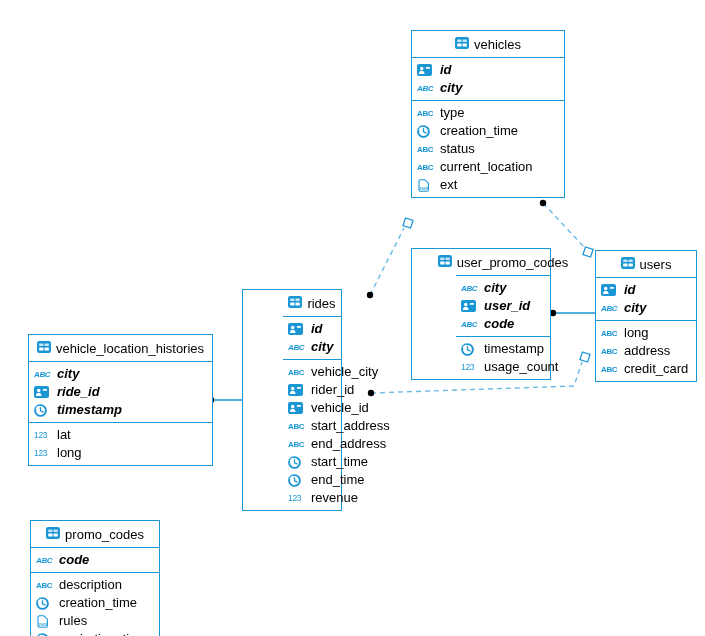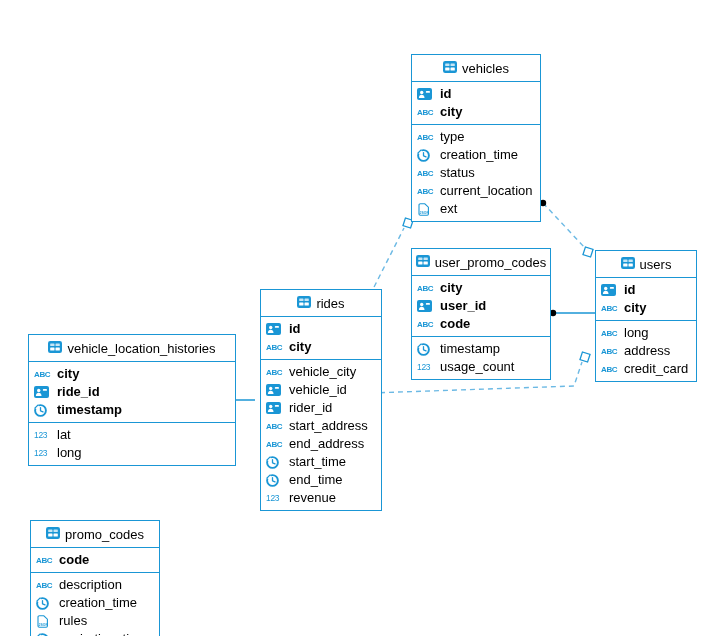--- a/index.html
+++ b/index.html
@@ -3,21 +3,21 @@
 <meta charset="utf-8">
 <style>
   html,body{margin:0;padding:0;background:#fff;}
   body{width:705px;height:636px;font-family:"Liberation Sans",sans-serif;overflow:hidden;}
   #canvas{position:relative;width:705px;height:636px;background:#fff;}
   #edge-layer{position:absolute;left:0;top:0;z-index:1;}
   .table{position:absolute;z-index:2;background:#fff;border:1.5px solid #1a96d5;box-sizing:border-box;}
   .thead{height:26px;display:flex;align-items:center;justify-content:center;gap:5px;
          border-bottom:1.5px solid #1a96d5;font-size:13px;color:#000;}
   .section{padding:3px 0;}
-  .section.keys{border-bottom:1.5px solid #1a96d5;}
+  .section.keys{border-bottom:1.5px solid #1a96d5;font-style:italic;}
   .row{height:18px;display:flex;align-items:center;padding:0 5px;gap:4px;font-size:13px;color:#000;white-space:nowrap;}
   .row .icon{width:19px;min-width:19px;display:flex;align-items:flex-end;justify-content:flex-start;}
   .row.pk .fname{font-weight:700;}
   .fname{line-height:18px;}
 </style>
 </head>
 <body>
 
 <div id="canvas">
   <svg id="edge-layer" width="705" height="636">
@@ -28,21 +28,21 @@
       <circle cx="370" cy="295" r="3.2" fill="#000000"></circle>
       <polyline points="543,203 585,248" fill="none" stroke="#6cb9e4" stroke-width="1.4" stroke-dasharray="5 4"></polyline>
       <rect x="584" y="248" width="8" height="8" fill="#fff" stroke="#1a96d5" stroke-width="1.3" transform="rotate(18 588 252)"></rect>
       <circle cx="543" cy="203" r="3.2" fill="#000000"></circle>
       <polyline points="553,313 596,313" fill="none" stroke="#1a96d5" stroke-width="1.4"></polyline>
       <circle cx="553" cy="313" r="3.2" fill="#000000"></circle>
       <polyline points="371,393 574,386 582,362" fill="none" stroke="#6cb9e4" stroke-width="1.4" stroke-dasharray="5 4"></polyline>
       <rect x="581" y="353" width="8" height="8" fill="#fff" stroke="#1a96d5" stroke-width="1.3" transform="rotate(18 585 357)"></rect>
       <circle cx="371" cy="393" r="3.2" fill="#000000"></circle>
     </svg>
-<div class="table" style="left: 411px; top: 30px; width: 130px; margin-top: 24px;">
+<div class="table" style="left: 411px; top: 30px; width: 154px;">
     <div class="thead">
       <span class="icon"><svg width="14" height="12" viewBox="0 0 14 12">
             <rect x="0" y="0" width="14" height="12" rx="2.2" fill="#1a96d5"></rect>
             <rect x="2.2" y="2.4" width="4.3" height="2.6" rx="0.5" fill="#fff" opacity="0.75"></rect>
             <rect x="7.5" y="2.4" width="4.3" height="2.6" rx="0.5" fill="#fff" opacity="0.75"></rect>
             <rect x="2.2" y="6.4" width="4.3" height="3.2" rx="0.5" fill="#fff"></rect>
             <rect x="7.5" y="6.4" width="4.3" height="3.2" rx="0.5" fill="#fff"></rect>
           </svg></span>
       <span class="tname">vehicles</span>
     </div>
@@ -107,21 +107,21 @@
           <span class="icon">
             <svg width="13" height="13" viewBox="0 0 13 13">
               <path d="M3.4 0.8 H7.8 L11.4 4.2 V11 Q11.4 12.2 10.2 12.2 H3.4 Q2 12.2 2 11 V2 Q2 0.8 3.4 0.8 Z" fill="none" stroke="#1a96d5" stroke-width="1.1"></path>
               <text x="2.6" y="10.8" font-size="3.4" font-weight="bold" fill="#1a96d5" font-family="Liberation Sans, sans-serif">JSON</text>
             </svg>
           </span>
           <span class="fname">ext</span>
         </div>
       </div>
   </div>
-    <div class="table" style="left: 411px; top: 248px; width: 140px;">
+    <div class="table" style="left: 411px; top: 248px; width: 140px; padding-left: 44px;">
     <div class="thead">
       <span class="icon"><svg width="14" height="12" viewBox="0 0 14 12">
             <rect x="0" y="0" width="14" height="12" rx="2.2" fill="#1a96d5"></rect>
             <rect x="2.2" y="2.4" width="4.3" height="2.6" rx="0.5" fill="#fff" opacity="0.75"></rect>
             <rect x="7.5" y="2.4" width="4.3" height="2.6" rx="0.5" fill="#fff" opacity="0.75"></rect>
             <rect x="2.2" y="6.4" width="4.3" height="3.2" rx="0.5" fill="#fff"></rect>
             <rect x="7.5" y="6.4" width="4.3" height="3.2" rx="0.5" fill="#fff"></rect>
           </svg></span>
       <span class="tname">user_promo_codes</span>
     </div>
@@ -228,21 +228,21 @@
         <div class="row">
           <span class="icon">
             <svg width="18" height="10" viewBox="0 0 18 10">
               <text x="0" y="8.2" font-size="8" font-weight="bold" letter-spacing="-0.4" fill="#1a96d5" font-family="Liberation Sans, sans-serif">ABC</text>
             </svg>
           </span>
           <span class="fname">credit_card</span>
         </div>
       </div>
   </div>
-    <div class="table" style="left: 260px; top: 289px; width: 122px;">
+    <div class="table" style="left: 242px; top: 289px; width: 100px; padding-left: 40px;">
     <div class="thead">
       <span class="icon"><svg width="14" height="12" viewBox="0 0 14 12">
             <rect x="0" y="0" width="14" height="12" rx="2.2" fill="#1a96d5"></rect>
             <rect x="2.2" y="2.4" width="4.3" height="2.6" rx="0.5" fill="#fff" opacity="0.75"></rect>
             <rect x="7.5" y="2.4" width="4.3" height="2.6" rx="0.5" fill="#fff" opacity="0.75"></rect>
             <rect x="2.2" y="6.4" width="4.3" height="3.2" rx="0.5" fill="#fff"></rect>
             <rect x="7.5" y="6.4" width="4.3" height="3.2" rx="0.5" fill="#fff"></rect>
           </svg></span>
       <span class="tname">rides</span>
     </div>
@@ -278,35 +278,35 @@
         </div>
         <div class="row">
           <span class="icon">
             <svg width="15" height="12" viewBox="0 0 15 12">
               <rect x="0" y="0" width="15" height="12" rx="2" fill="#1a96d5"></rect>
               <circle cx="4.7" cy="4.5" r="1.7" fill="#fff"></circle>
               <path d="M1.9 10 C1.9 7.8 3.2 6.7 4.7 6.7 C6.2 6.7 7.5 7.8 7.5 10 Z" fill="#fff"></path>
               <rect x="8.8" y="3.1" width="4.2" height="1.7" rx="0.85" fill="#fff"></rect>
             </svg>
           </span>
+          <span class="fname">rider_id</span>
+        </div>
+        <div class="row">
+          <span class="icon">
+            <svg width="15" height="12" viewBox="0 0 15 12">
+              <rect x="0" y="0" width="15" height="12" rx="2" fill="#1a96d5"></rect>
+              <circle cx="4.7" cy="4.5" r="1.7" fill="#fff"></circle>
+              <path d="M1.9 10 C1.9 7.8 3.2 6.7 4.7 6.7 C6.2 6.7 7.5 7.8 7.5 10 Z" fill="#fff"></path>
+              <rect x="8.8" y="3.1" width="4.2" height="1.7" rx="0.85" fill="#fff"></rect>
+            </svg>
+          </span>
           <span class="fname">vehicle_id</span>
         </div>
         <div class="row">
           <span class="icon">
-            <svg width="15" height="12" viewBox="0 0 15 12">
-              <rect x="0" y="0" width="15" height="12" rx="2" fill="#1a96d5"></rect>
-              <circle cx="4.7" cy="4.5" r="1.7" fill="#fff"></circle>
-              <path d="M1.9 10 C1.9 7.8 3.2 6.7 4.7 6.7 C6.2 6.7 7.5 7.8 7.5 10 Z" fill="#fff"></path>
-              <rect x="8.8" y="3.1" width="4.2" height="1.7" rx="0.85" fill="#fff"></rect>
-            </svg>
-          </span>
-          <span class="fname">rider_id</span>
-        </div>
-        <div class="row">
-          <span class="icon">
             <svg width="18" height="10" viewBox="0 0 18 10">
               <text x="0" y="8.2" font-size="8" font-weight="bold" letter-spacing="-0.4" fill="#1a96d5" font-family="Liberation Sans, sans-serif">ABC</text>
             </svg>
           </span>
           <span class="fname">start_address</span>
         </div>
         <div class="row">
           <span class="icon">
             <svg width="18" height="10" viewBox="0 0 18 10">
               <text x="0" y="8.2" font-size="8" font-weight="bold" letter-spacing="-0.4" fill="#1a96d5" font-family="Liberation Sans, sans-serif">ABC</text>
@@ -339,21 +339,21 @@
         <div class="row">
           <span class="icon">
             <svg width="18" height="10" viewBox="0 0 18 10">
               <text x="0" y="8.4" font-size="8.5" letter-spacing="-0.3" fill="#1a96d5" font-family="Liberation Sans, sans-serif">123</text>
             </svg>
           </span>
           <span class="fname">revenue</span>
         </div>
       </div>
   </div>
-    <div class="table" style="left: 28px; top: 334px; width: 208px;">
+    <div class="table" style="left: 28px; top: 334px; width: 185px;">
     <div class="thead">
       <span class="icon"><svg width="14" height="12" viewBox="0 0 14 12">
             <rect x="0" y="0" width="14" height="12" rx="2.2" fill="#1a96d5"></rect>
             <rect x="2.2" y="2.4" width="4.3" height="2.6" rx="0.5" fill="#fff" opacity="0.75"></rect>
             <rect x="7.5" y="2.4" width="4.3" height="2.6" rx="0.5" fill="#fff" opacity="0.75"></rect>
             <rect x="2.2" y="6.4" width="4.3" height="3.2" rx="0.5" fill="#fff"></rect>
             <rect x="7.5" y="6.4" width="4.3" height="3.2" rx="0.5" fill="#fff"></rect>
           </svg></span>
       <span class="tname">vehicle_location_histories</span>
     </div>

